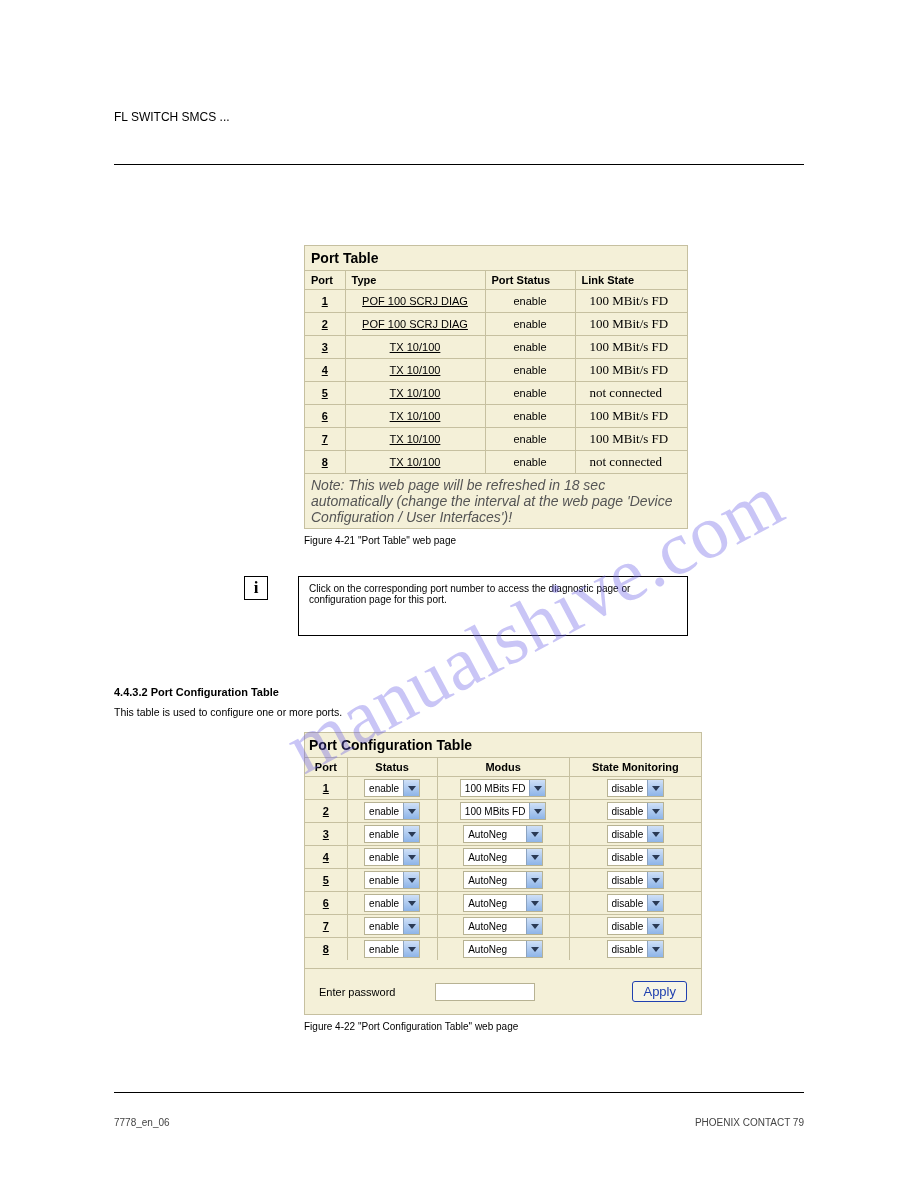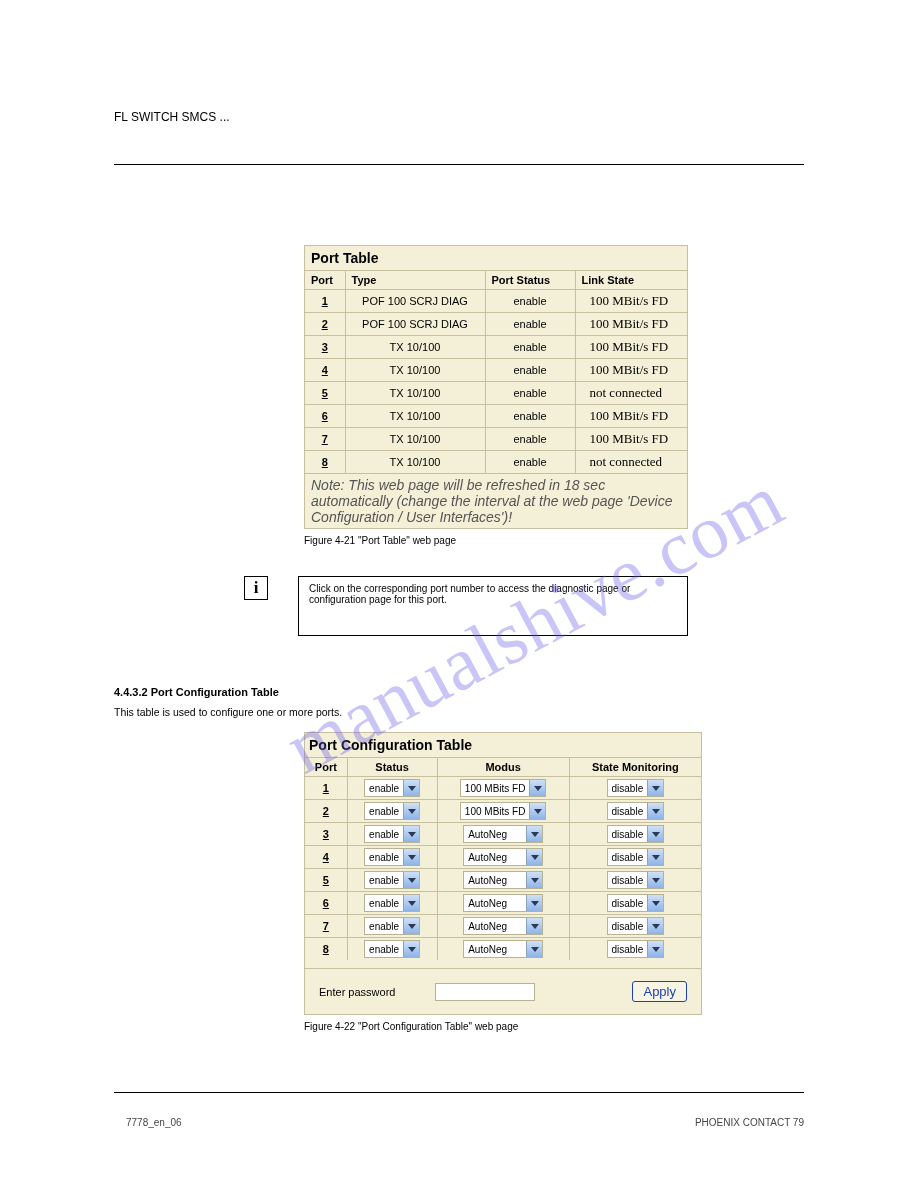--- a/index.html
+++ b/index.html
@@ -57,21 +57,21 @@
     border-left: 1px solid #c6c0a0;
     background: #f4f0d8;
   }
   table.port-table td:first-child { border-left: none; }
   table.port-table td.port-cell {
     font-weight: bold;
     text-align: center;
     text-decoration: underline;
     width: 40px;
   }
-  table.port-table td.type-cell { text-align: center; width: 140px; }
+  table.port-table td.type-cell { text-align: center; width: 140px; text-decoration: underline; }
   table.port-table td.status-cell { text-align: center; width: 90px; }
   table.port-table td.link-cell {
     font-family: "Times New Roman", serif;
     font-size: 13px;
     text-align: left;
     padding-left: 14px;
   }
   .note-row td {
     font-style: italic;
     font-size: 14px;
@@ -203,21 +203,21 @@
     margin-left: auto;
     border: 1px solid #2040b0;
     background: #f7f5e6;
     color: #2040b0;
     font-size: 13px;
     padding: 2px 10px;
     border-radius: 3px;
     cursor: pointer;
   }
   .footer {
-    margin: 24px 0 0 12px;
+    margin: 24px 0 0 0;
     font-size: 10px;
     color: #444;
     display: flex;
     justify-content: space-between;
     gap: 48px;
   }
   .watermark {
     position: absolute;
     top: 580px;
     left: 260px;

